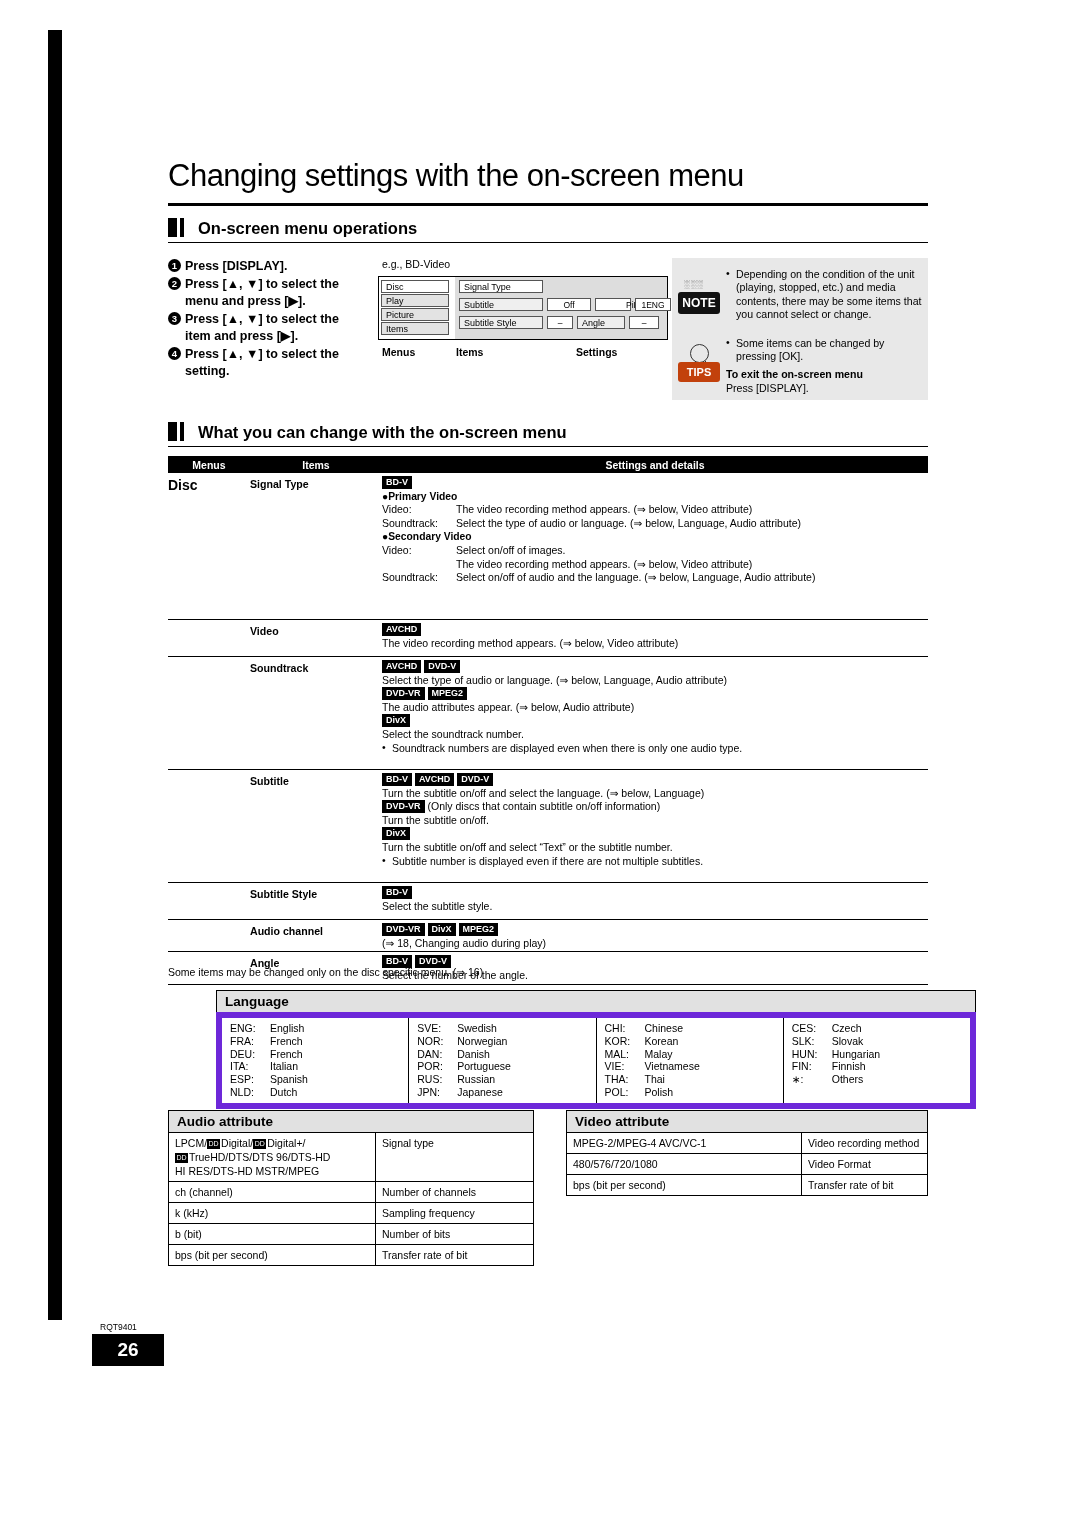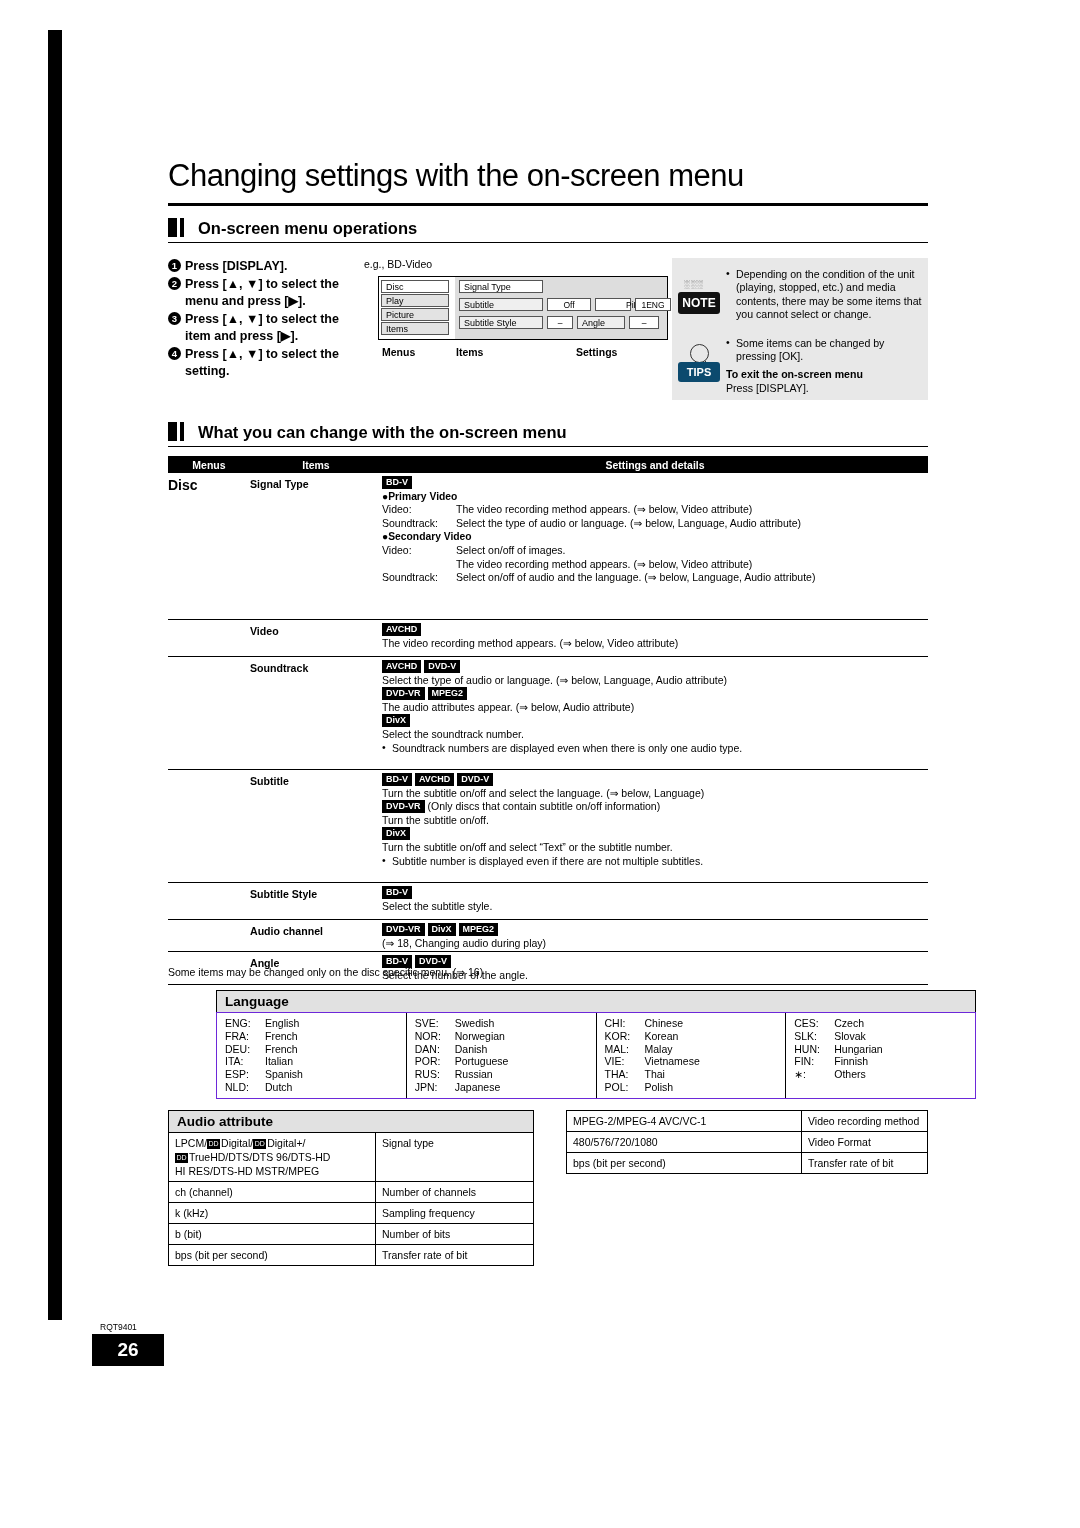--- a/index.html
+++ b/index.html
@@ -8,57 +8,57 @@
   .leftbar{position:absolute;left:48px;top:30px;width:14px;height:1290px;background:#000;}
   h1.title{position:absolute;left:168px;top:158px;width:760px;margin:0;font-size:31px;font-weight:normal;letter-spacing:-0.5px;text-align:left;}
   .titlerule{position:absolute;left:168px;top:203px;width:760px;height:3px;background:#000;}
   .sec-head{position:absolute;font-size:16.5px;font-weight:bold;}
   .sec-bar{position:absolute;width:9px;height:19px;background:#000;}
   .sec-bar2{position:absolute;width:4px;height:19px;background:#000;}
   .sec-rule{position:absolute;height:1px;background:#000;}
   .numlist{position:absolute;left:168px;top:258px;width:200px;font-size:12.5px;line-height:17px;font-weight:bold;}
   .numlist div{position:relative;padding-left:17px;margin-bottom:1px;}
   .circ{position:absolute;left:0;top:1px;width:13px;height:13px;border-radius:50%;background:#000;color:#fff;font-size:9.5px;line-height:13px;text-align:center;font-weight:bold;}
-  .egnote{position:absolute;left:364px;top:258px;font-size:10.5px;}
+  .egnote{position:absolute;left:382px;top:258px;font-size:10.5px;}
   
   .osd{position:absolute;left:378px;top:276px;width:288px;height:62px;background:#fff;border:1px solid #000;}
   .osd .menus{position:absolute;left:0;top:0;width:74px;height:62px;background:#fff;}
   .mitem{position:absolute;left:2px;width:68px;height:13px;background:#e3e3e3;border:1px solid #555;font-size:9px;line-height:13px;padding-left:4px;box-sizing:border-box;}
   .osdright{position:absolute;left:76px;top:0;right:0;bottom:0;background:#ddd;}
   .ritem{position:absolute;height:13px;background:#efefef;border:1px solid #555;font-size:9px;line-height:13px;padding-left:4px;box-sizing:border-box;}
   .rbox{position:absolute;height:13px;background:#fff;border:1px solid #555;font-size:8.5px;line-height:13px;text-align:center;box-sizing:border-box;}
   .osdlabels{position:absolute;top:346px;font-size:10.5px;font-weight:bold;}
   
   .notebox{position:absolute;left:672px;top:258px;width:256px;height:142px;background:#e8e8e8;}
   .noteicon{position:absolute;left:678px;top:280px;width:42px;height:34px;}
   .noteicon .circlelbl{position:absolute;left:0;top:12px;width:42px;height:22px;background:#111;color:#fff;font-size:12px;font-weight:bold;text-align:center;line-height:22px;border-radius:3px;}
   .noteicon .nub{position:absolute;left:6px;top:0;font-size:8px;color:#333;letter-spacing:1px;}
   .tipsicon{position:absolute;left:678px;top:344px;width:42px;height:40px;}
-  .tipsicon .circlelbl{position:absolute;left:0;top:18px;width:42px;height:20px;background:#0c4a6e;color:#fff;font-size:11px;font-weight:bold;text-align:center;line-height:20px;border-radius:3px;}
+  .tipsicon .circlelbl{position:absolute;left:0;top:18px;width:42px;height:20px;background:#c2410c;color:#fff;font-size:11px;font-weight:bold;text-align:center;line-height:20px;border-radius:3px;}
   .bulb{position:absolute;left:12px;top:0;width:17px;height:17px;border:1.5px solid #333;border-radius:50%;}
   .bulb:after{content:"";position:absolute;left:4px;top:16px;width:9px;height:3px;border:1.5px solid #333;border-top:none;}
   .notetext{position:absolute;left:726px;font-size:10.6px;line-height:13.4px;width:196px;}
   .bul{position:relative;padding-left:10px;}
   .bul:before{content:"\2022";position:absolute;left:0;top:-1px;}
   
   .tbl{position:absolute;left:168px;top:456px;width:760px;}
   .hdr{display:flex;background:#000;color:#fff;font-size:10.5px;font-weight:bold;height:17px;align-items:center;}
   .hdr div{text-align:center;}
   .row{position:relative;border-bottom:1px solid #000;}
   .cellA{position:absolute;left:0;top:0;width:82px;font-size:14px;font-weight:bold;padding-top:4px;}
   .cellB{position:absolute;left:82px;top:0;width:132px;font-size:10.6px;font-weight:bold;padding-top:5px;}
   .cellC{position:absolute;left:214px;top:0;right:0;font-size:10.5px;line-height:13.6px;padding:3px 0 4px 0;}
   .tag{display:inline-block;background:#000;color:#fff;font-size:9px;font-weight:bold;padding:1px 4px;margin-right:3px;line-height:11px;vertical-align:1px;}
   .sub{font-weight:bold;font-size:10.3px;}
   .ind{display:inline-block;width:74px;}
   .note-line{position:absolute;left:168px;font-size:10.5px;}
   
   .langbox{position:absolute;left:168px;width:760px;padding-left:48px;}
   .boxhead{background:#e1e1e1;border:1px solid #000;border-bottom:none;font-size:13.5px;font-weight:bold;padding:3px 0 3px 8px;}
-  .langgrid{display:flex;border:1px solid #6d28d9;justify-content:flex-end;}
+  .langgrid{display:flex;border:6px solid #6d28d9;justify-content:flex-end;}
   .langcol{flex:1;border-right:1px solid #000;padding:4px 0 4px 8px;font-size:10.5px;line-height:12.8px;}
   .langcol:last-child{border-right:none;}
   .lc{display:inline-block;width:40px;}
   
   .attr{position:absolute;}
   .attrhead{background:#e1e1e1;border:1px solid #000;border-bottom:none;font-size:13.5px;font-weight:bold;padding:3px 0 3px 8px;}
   .atbl{border:1px solid #000;border-top:1px solid #000;font-size:10.5px;}
   .atr{display:flex;border-bottom:1px solid #000;}
   .atr:last-child{border-bottom:none;}
   .atd1{width:200px;border-right:1px solid #000;padding:3px 0 3px 6px;line-height:14px;}
@@ -283,20 +283,21 @@
         <div class="atd2">Number of bits</div>
       </div>
       <div class="atr">
         <div class="atd1">bps (bit per second)</div>
         <div class="atd2">Transfer rate of bit</div>
       </div>
     </div>
   </div>
 
   <div class="attr" style="left:566px;top:1110px;width:362px;">
+    <div class="attrhead">Video attribute</div>
     <div class="atbl">
       <div class="atr">
         <div class="atd1b">MPEG-2/MPEG-4 AVC/VC-1</div>
         <div class="atd2">Video recording method</div>
       </div>
       <div class="atr">
         <div class="atd1b">480/576/720/1080</div>
         <div class="atd2">Video Format</div>
       </div>
       <div class="atr">

